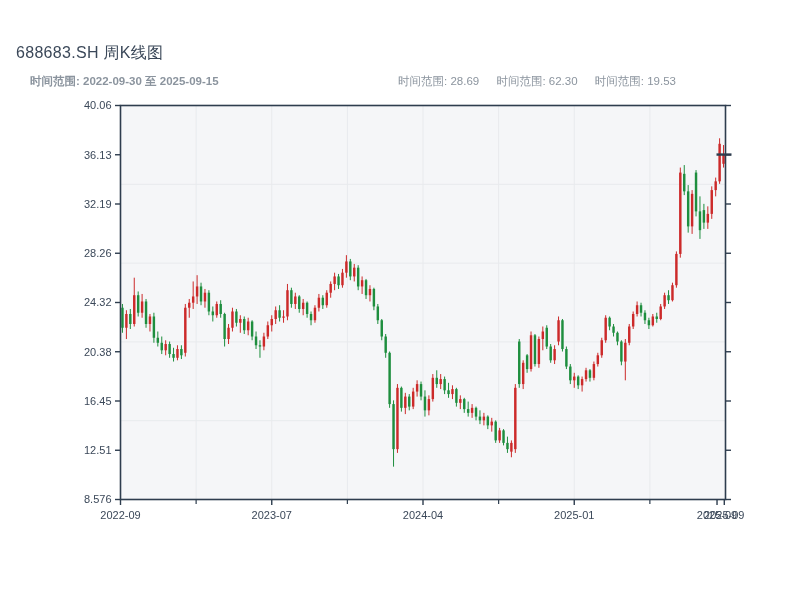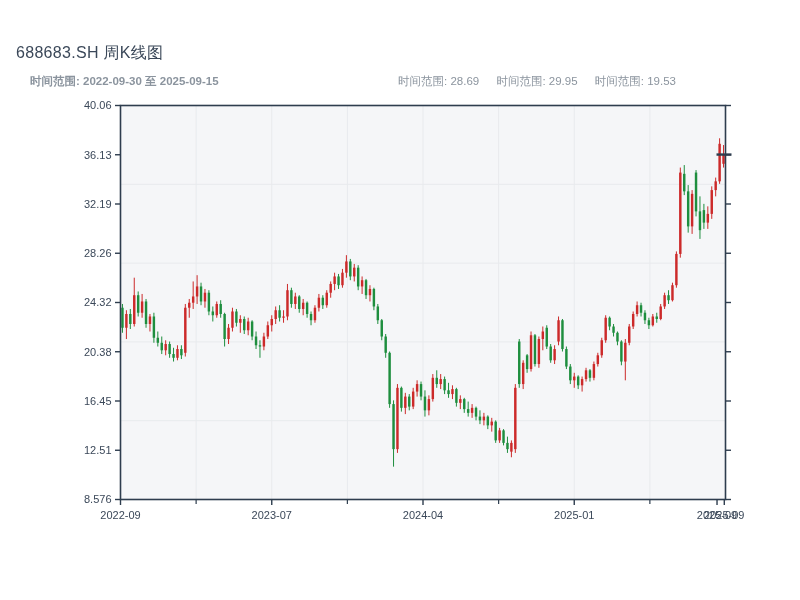--- a/index.html
+++ b/index.html
@@ -14,21 +14,21 @@
 </style>
 </head>
 <body>
 
 <div id="app">
   <div class="chart-title">688683.SH 周K线图</div>
   <div class="sub-row">
     <span class="sub-range">时间范围: 2022-09-30 至 2025-09-15</span>
     <span class="sub-stats">
       <span class="pair"><span>时间范围:</span> <span>28.69</span></span>
-      <span class="pair"><span>时间范围:</span> <span>29.95</span></span>
+      <span class="pair"><span>时间范围:</span> <span>62.30</span></span>
       <span class="pair"><span>时间范围:</span> <span>19.53</span></span>
     </span>
   </div>
   <svg id="chart" width="800" height="600" viewBox="0 0 800 600">
       <rect x="120.5" y="83.5" width="605" height="394" fill="#f5f6f8"></rect>
       <line x1="120.5" x2="725.5" y1="162.3" y2="162.3" stroke="#e8eaed" stroke-width="1"></line>
       <line x1="120.5" x2="725.5" y1="241.10000000000002" y2="241.10000000000002" stroke="#e8eaed" stroke-width="1"></line>
       <line x1="120.5" x2="725.5" y1="319.9" y2="319.9" stroke="#e8eaed" stroke-width="1"></line>
       <line x1="120.5" x2="725.5" y1="398.70000000000005" y2="398.70000000000005" stroke="#e8eaed" stroke-width="1"></line>
       <line x1="196.125" x2="196.125" y1="83.5" y2="477.5" stroke="#e8eaed" stroke-width="1"></line>

